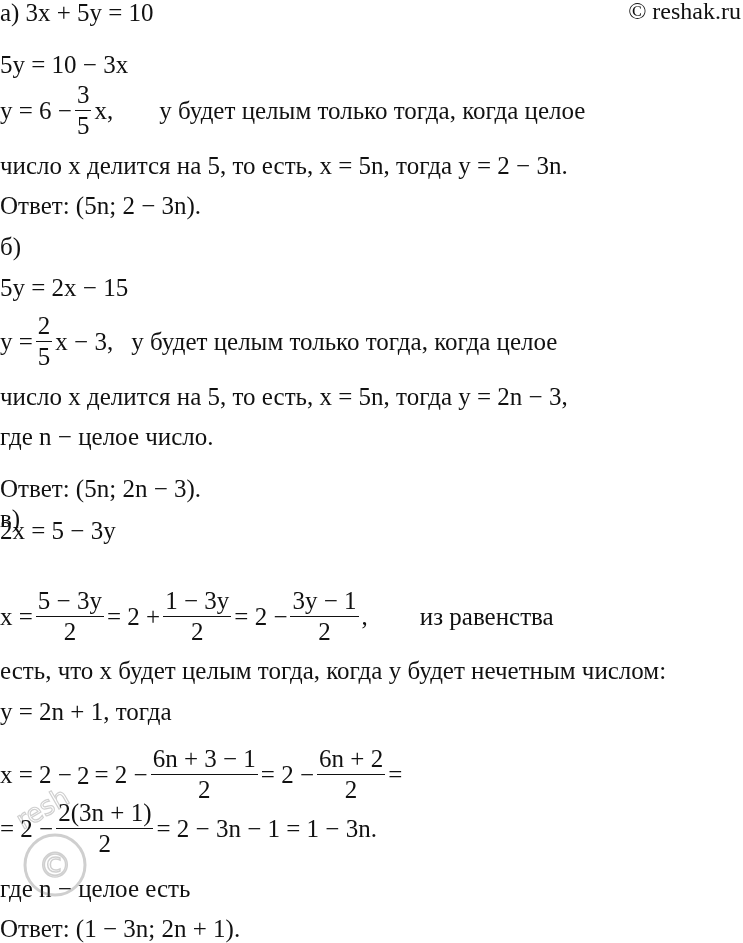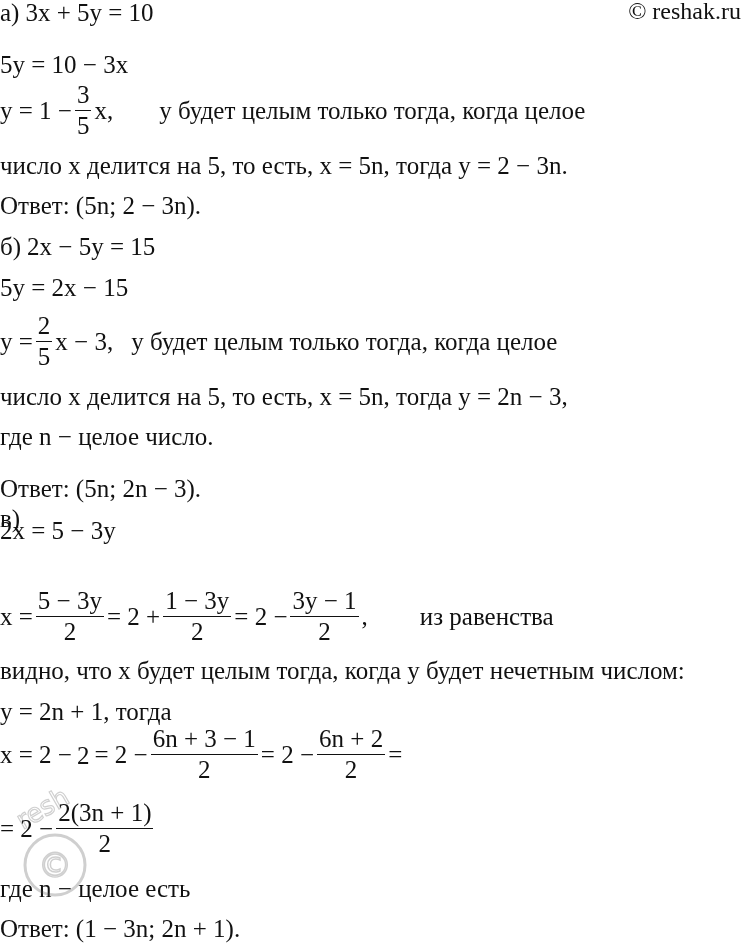--- a/index.html
+++ b/index.html
@@ -30,36 +30,35 @@
 
 <div class="copyright">© reshak.ru</div>
 
 <div class="line" style="top:0px">
   <span>а)</span>
   <span class="sp" style="width:6px"></span>
   <span>3x + 5y = 10</span>
 </div>
 <div class="line" style="top:52px">5y = 10 − 3x</div>
 <div class="line" style="top:82px">
-  <span>y = 1 −</span>
+  <span>y = 6 −</span>
   <span class="frac">
     <span class="num">3</span>
     <span class="den">5</span>
   </span>
   <span>x,</span>
   <span class="sp" style="width:46px"></span>
   <span>y будет целым только тогда, когда целое</span>
 </div>
 <div class="line" style="top:153px">число x делится на 5, то есть, x = 5n, тогда y = 2 − 3n.</div>
 <div class="line" style="top:193px">Ответ: (5n; 2 − 3n).</div>
 
 <div class="line" style="top:234px">
   <span>б)</span>
   <span class="sp" style="width:6px"></span>
-  <span>2x − 5y = 15</span>
 </div>
 <div class="line" style="top:275px">5y = 2x − 15</div>
 <div class="line" style="top:313px">
   <span>y =</span>
   <span class="frac">
     <span class="num">2</span>
     <span class="den">5</span>
   </span>
   <span>x − 3,</span>
   <span class="sp" style="width:18px"></span>
@@ -87,23 +86,23 @@
   </span>
   <span>= 2 −</span>
   <span class="frac">
     <span class="num">3y − 1</span>
     <span class="den">2</span>
   </span>
   <span>,</span>
   <span class="sp" style="width:52px"></span>
   <span>из равенства</span>
 </div>
-<div class="line" style="top:658px">видно, что x будет целым тогда, когда y будет нечетным числом:</div>
+<div class="line" style="top:658px">есть, что x будет целым тогда, когда y будет нечетным числом:</div>
 <div class="line" style="top:699px">y = 2n + 1, тогда</div>
-<div class="line" style="top:726px">
+<div class="line" style="top:746px">
   <span>x = 2 −</span>
   <span class="frac">
     <span class="den">2</span>
   </span>
   <span>= 2 −</span>
   <span class="frac">
     <span class="num">6n + 3 − 1</span>
     <span class="den">2</span>
   </span>
   <span>= 2 −</span>
@@ -112,20 +111,21 @@
     <span class="den">2</span>
   </span>
   <span>=</span>
 </div>
 <div class="line" style="top:800px">
   <span>= 2 −</span>
   <span class="frac">
     <span class="num">2(3n + 1)</span>
     <span class="den">2</span>
   </span>
+  <span>= 2 − 3n − 1 = 1 − 3n.</span>
 </div>
 <div class="line" style="top:876px">где n − целое есть</div>
 <div class="line" style="top:916px">Ответ: (1 − 3n; 2n + 1).</div>
 
 <svg class="wm" viewBox="0 0 120 120">
   <circle cx="45" cy="75" r="30" fill="none" stroke="#555" stroke-width="3"></circle>
   <text x="45" y="87" font-size="34" text-anchor="middle" fill="none" stroke="#555" stroke-width="1.5" font-family="DejaVu Sans, sans-serif">©</text>
   <text x="10" y="30" font-size="26" fill="none" stroke="#555" stroke-width="1.2" transform="rotate(-30 30 30)" font-family="DejaVu Sans, sans-serif">resh</text>
 </svg>
 

